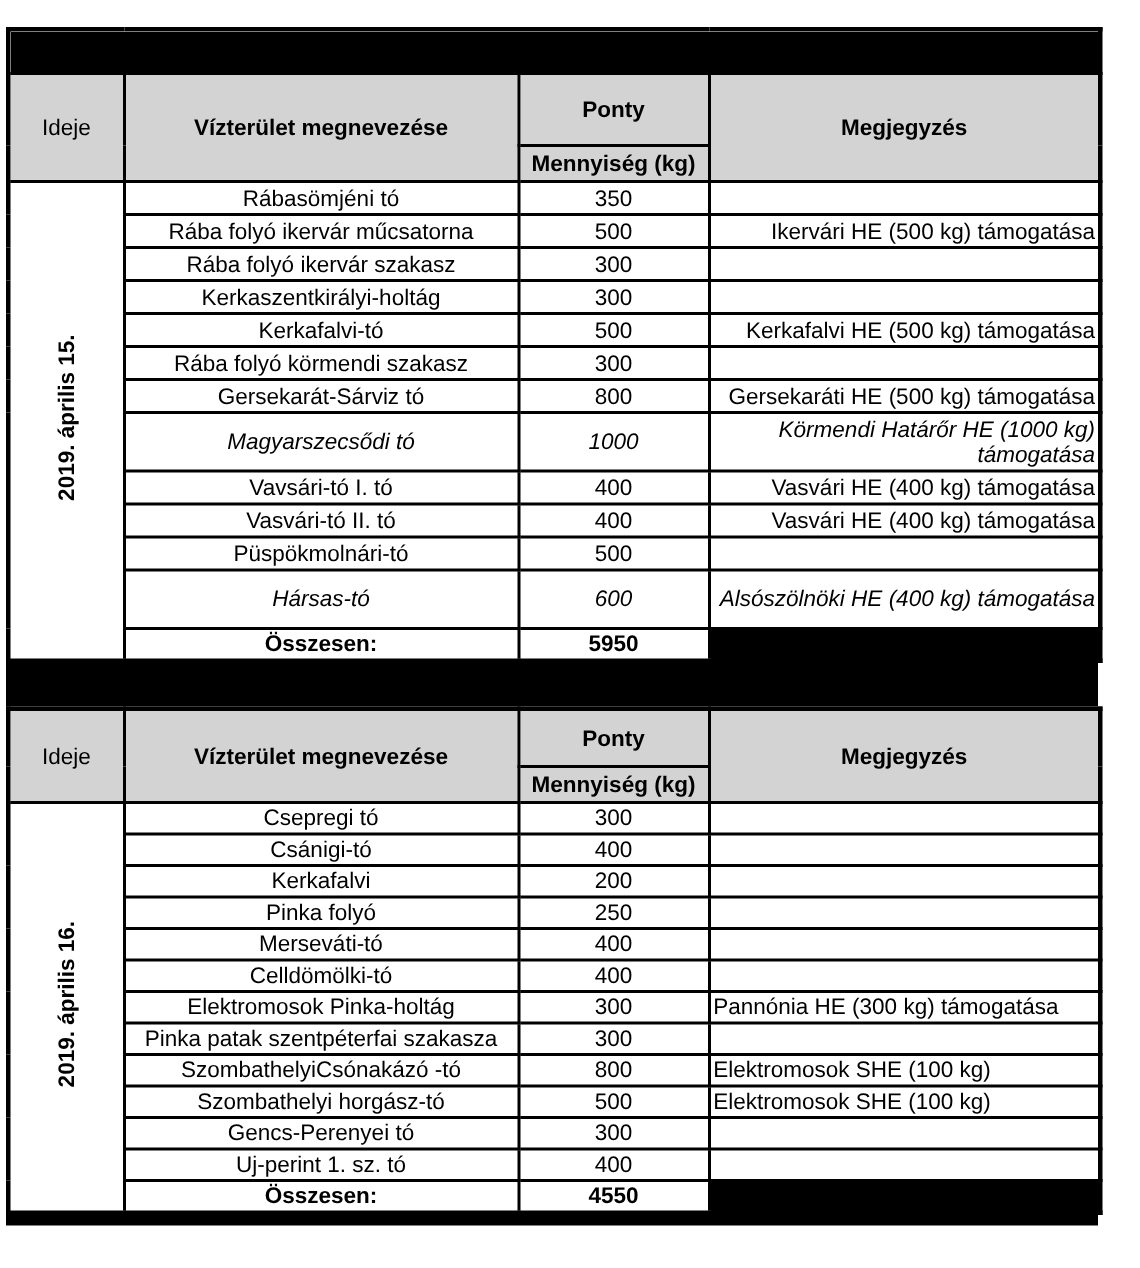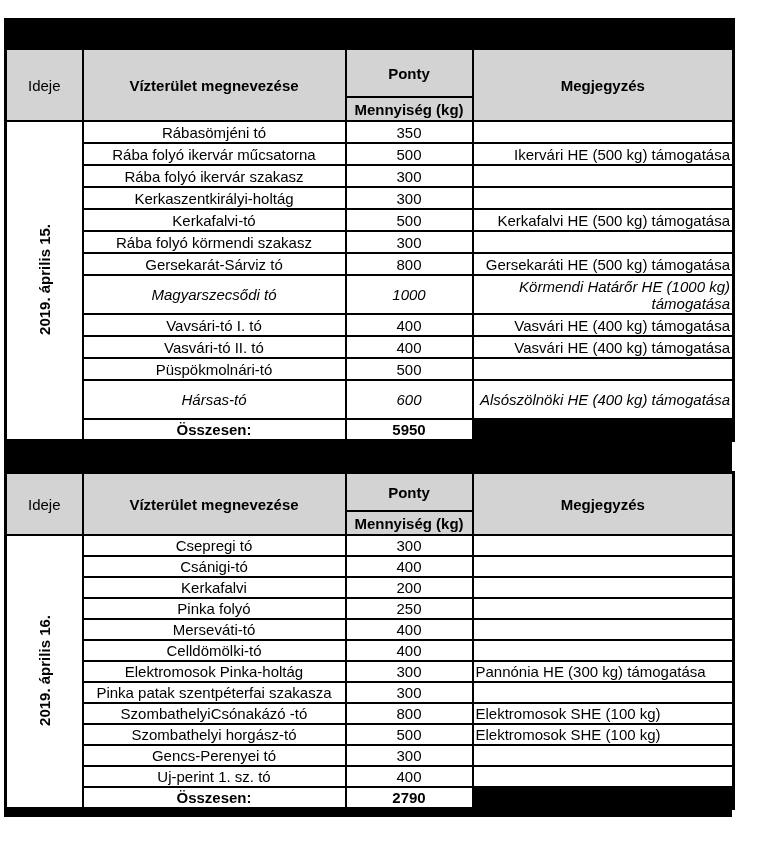--- a/index.html
+++ b/index.html
@@ -198,21 +198,21 @@
       <td>300</td>
       <td class="note-center"></td>
     </tr>
     <tr class="r2">
       <td>Uj-perint 1. sz. tó</td>
       <td>400</td>
       <td class="note-center"></td>
     </tr>
     <tr class="total-row">
       <td>Összesen:</td>
-      <td>2790</td>
+      <td>4550</td>
       <td class="black-cell"></td>
     </tr>
   </tbody>
     </table>
 
   <div class="bottom-strip"></div>
 
 </div>
 
 </body></html>

